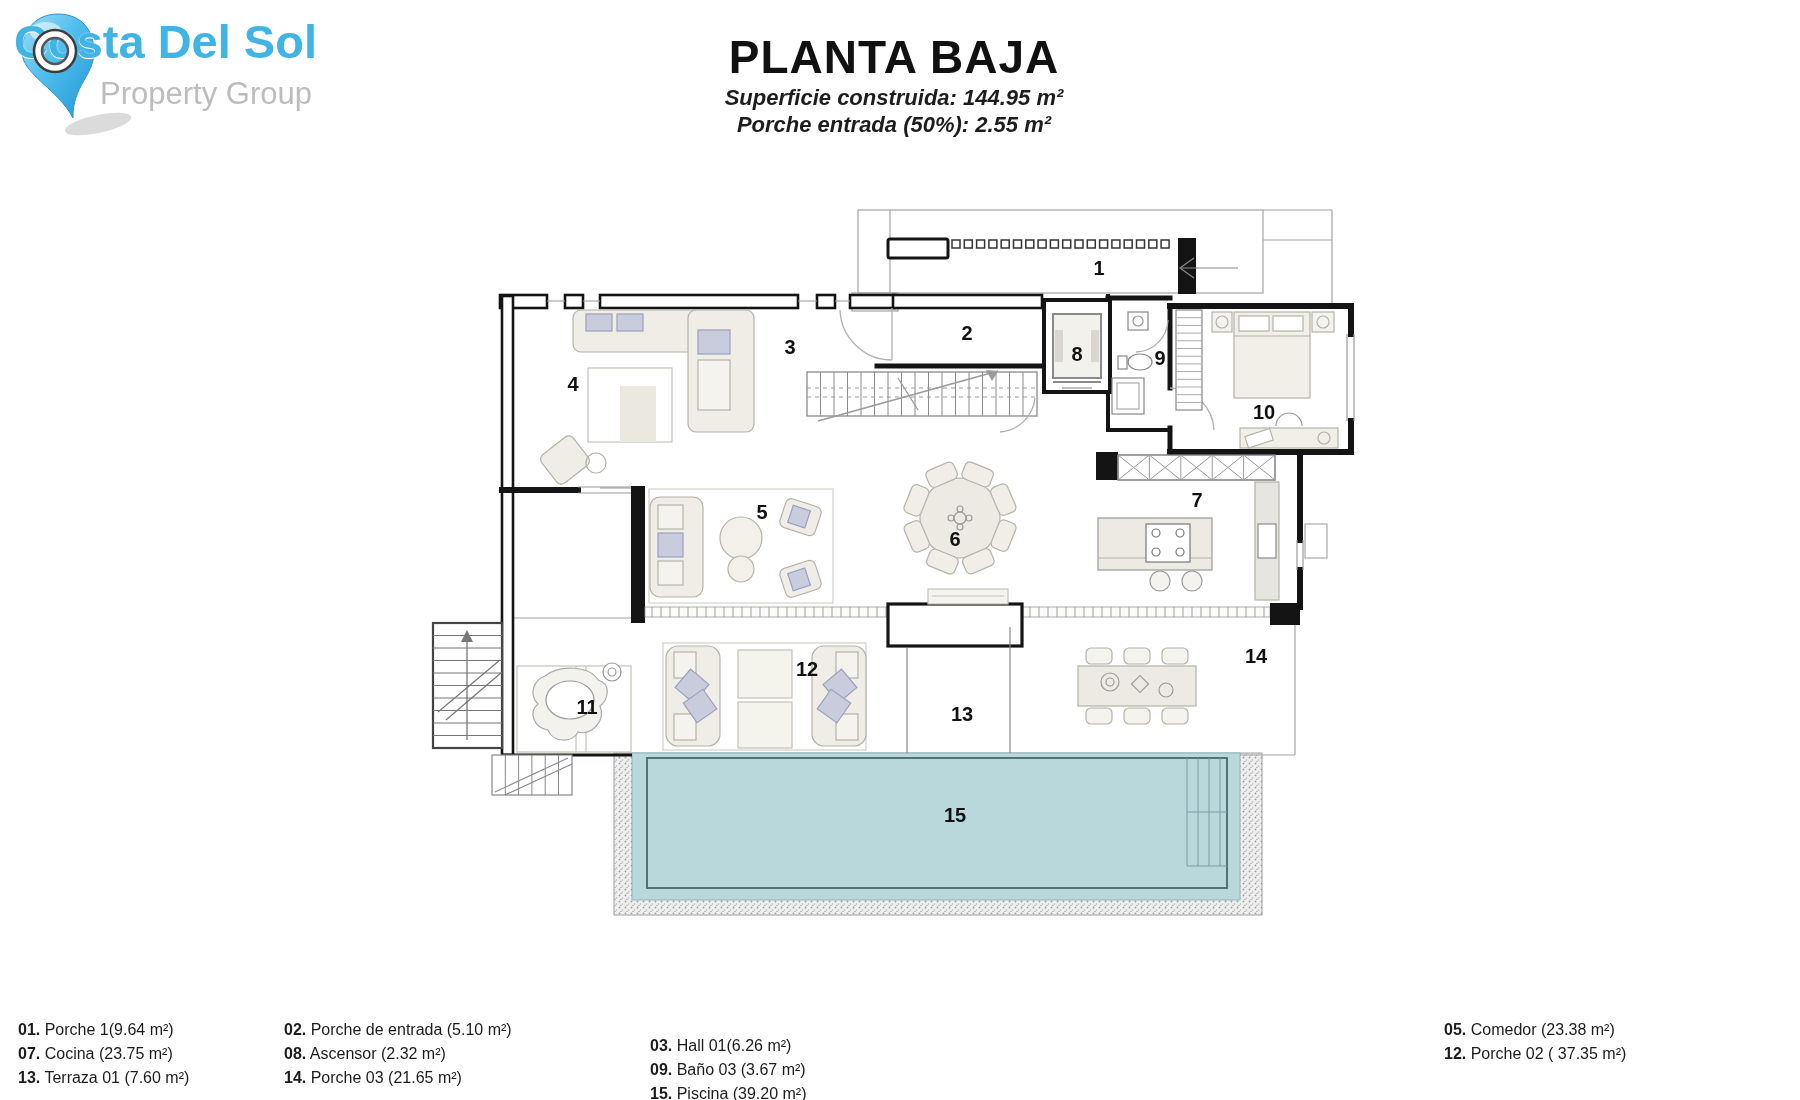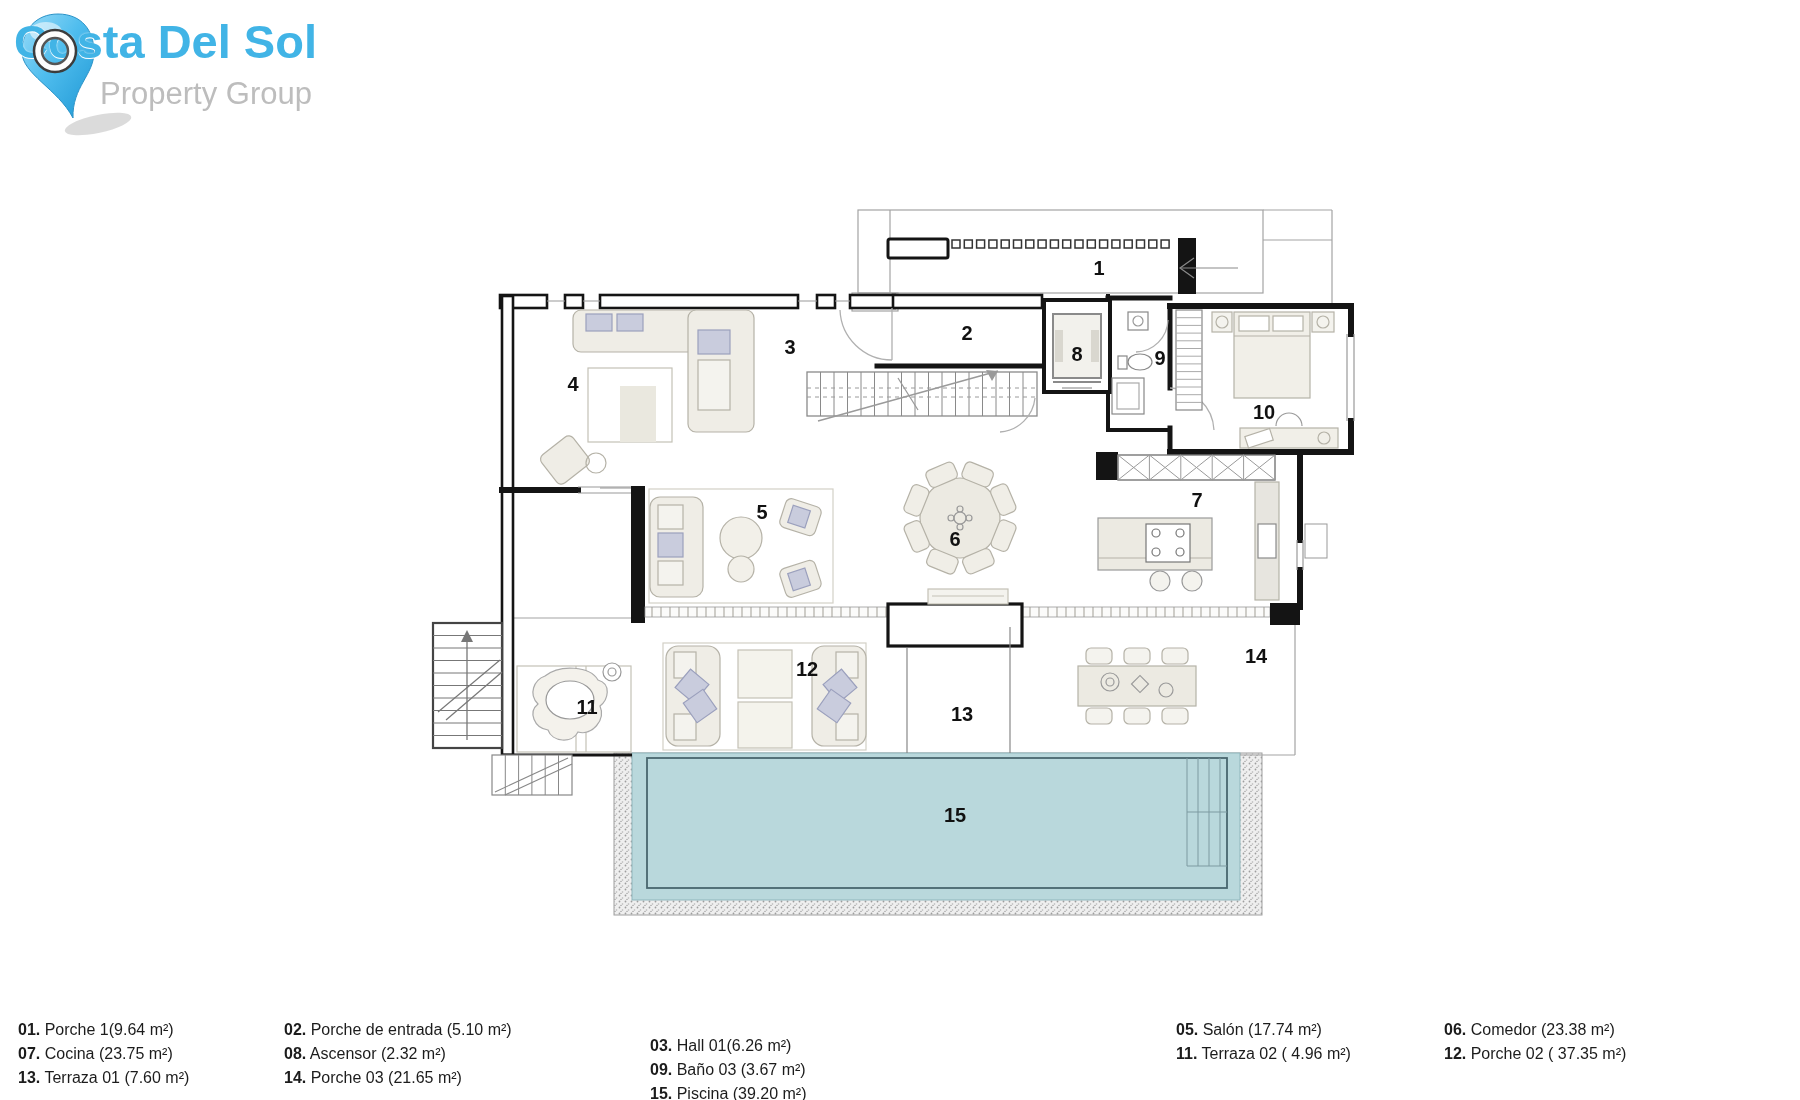--- a/index.html
+++ b/index.html
@@ -46,20 +46,25 @@
     </svg>
     <div class="brand">Costa Del Sol</div>
     <div class="tagline">Property Group</div>
     <svg class="pin-ring" width="220" height="150" viewBox="0 0 220 150">
       <circle cx="49" cy="47" r="17" fill="none" stroke="#fdfdfd" stroke-width="8"></circle>
       <circle cx="49" cy="47" r="21" fill="none" stroke="#3c3c3c" stroke-width="2.5"></circle>
       <circle cx="49" cy="47" r="13" fill="none" stroke="#555" stroke-width="2.5"></circle>
     </svg>
   </div>
 
+  <div class="titleblock">
+    <div class="title">PLANTA BAJA</div>
+    <div class="subtitle">Superficie construida: 144.95 m²</div>
+    <div class="subtitle sub2">Porche entrada (50%): 2.55 m²</div>
+  </div>
 
   <svg class="plan" width="1800" height="1100" viewBox="0 0 1800 1100">
     <defs>
       <pattern id="stipple" width="6" height="6" patternUnits="userSpaceOnUse">
         <rect width="6" height="6" fill="#efefef"></rect>
         <circle cx="1.5" cy="1.5" r="0.9" fill="#9e9e9e"></circle>
         <circle cx="4.5" cy="4" r="0.8" fill="#b5b5b5"></circle>
         <circle cx="3" cy="5.4" r="0.6" fill="#8f8f8f"></circle>
       </pattern>
       <pattern id="ticks" width="9" height="10" patternUnits="userSpaceOnUse">
@@ -474,22 +479,18 @@
       <div class="legend-col" style="left: 284px;">
         <div class="legend-item"><b>02.</b> Porche de entrada (5.10 m²)</div>
         <div class="legend-item"><b>08.</b> Ascensor (2.32 m²)</div>
         <div class="legend-item"><b>14.</b> Porche 03 (21.65 m²)</div>
       </div>
       <div class="legend-col" style="left: 650px; margin-top: 16px;">
         <div class="legend-item"><b>03.</b> Hall 01(6.26 m²)</div>
         <div class="legend-item"><b>09.</b> Baño 03 (3.67 m²)</div>
         <div class="legend-item"><b>15.</b> Piscina (39.20 m²)</div>
       </div>
-      <div class="legend-col" style="left: 1176px;">
-        <div class="legend-item"><b>05.</b> Salón (17.74 m²)</div>
-        <div class="legend-item"><b>11.</b> Terraza 02 ( 4.96 m²)</div>
-      </div>
       <div class="legend-col" style="left: 1444px;">
-        <div class="legend-item"><b>06.</b> Comedor (23.38 m²)</div>
+        <div class="legend-item"><b>05.</b> Comedor (23.38 m²)</div>
         <div class="legend-item"><b>12.</b> Porche 02 ( 37.35 m²)</div>
       </div>
     </div>
 </div>
 
 </body></html>

